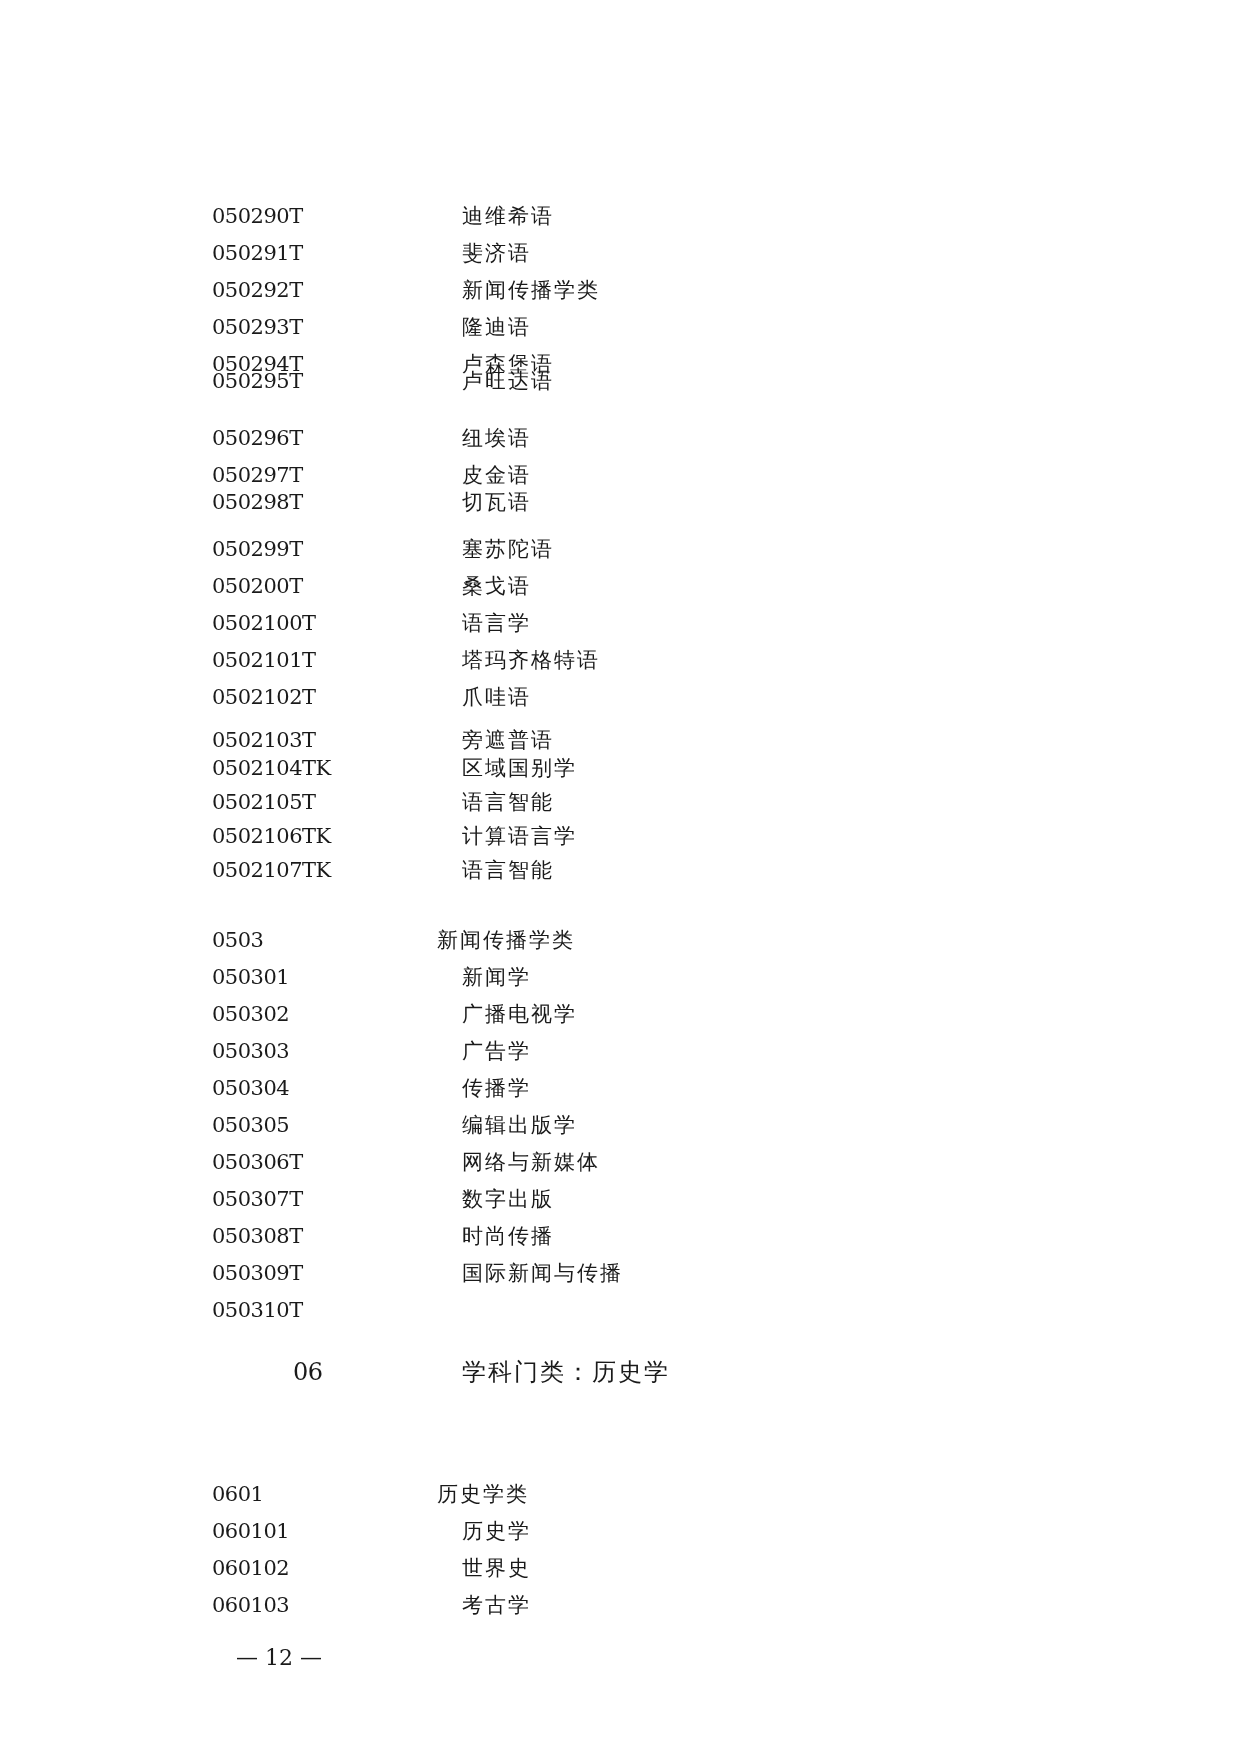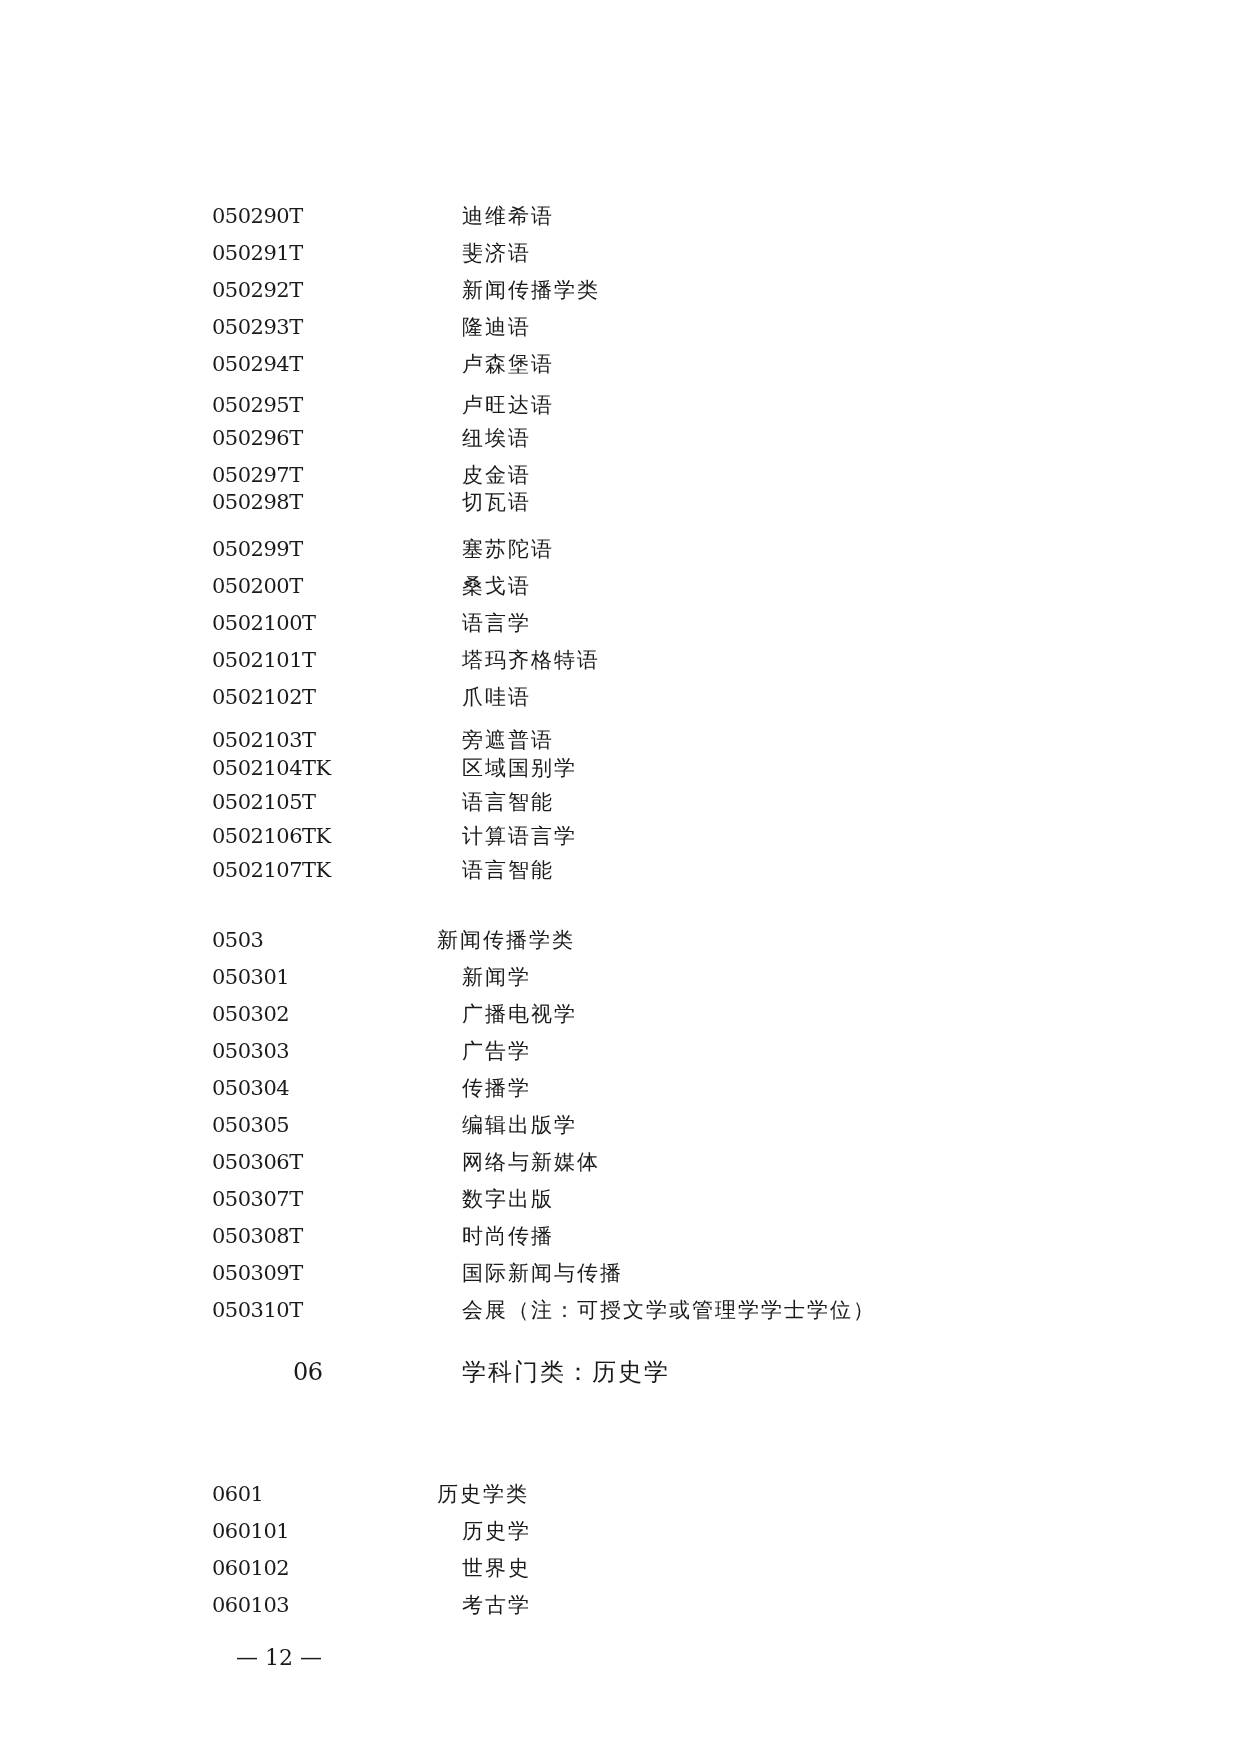--- a/index.html
+++ b/index.html
@@ -30,21 +30,21 @@
     <span class="name">新闻传播学类</span>
   </div>
 <div class="row" style="top:266px">
     <span class="code">050293T</span>
     <span class="name">隆迪语</span>
   </div>
 <div class="row" style="top:303px">
     <span class="code">050294T</span>
     <span class="name">卢森堡语</span>
   </div>
-<div class="row" style="top:344px">
+<div class="row" style="top:320px">
     <span class="code">050295T</span>
     <span class="name">卢旺达语</span>
   </div>
 <div class="row" style="top:377px">
     <span class="code">050296T</span>
     <span class="name">纽埃语</span>
   </div>
 <div class="row" style="top:414px">
     <span class="code">050297T</span>
     <span class="name">皮金语</span>
@@ -129,21 +129,20 @@
 <div class="row" style="top:1175px">
     <span class="code">050308T</span>
     <span class="name">时尚传播</span>
   </div>
 <div class="row" style="top:1212px">
     <span class="code">050309T</span>
     <span class="name">国际新闻与传播</span>
   </div>
 <div class="row" style="top:1249px">
     <span class="code">050310T</span>
-    <span class="name">会展（注：可授文学或管理学学士学位）</span>
   </div>
 
 <div class="disc" style="top:1352px">
     <span class="code">06</span>
     <span class="name">学科门类：历史学</span>
   </div>
 
 <div class="row" style="top:1433px">
     <span class="code">0601</span>
     <span class="name cat">历史学类</span>

